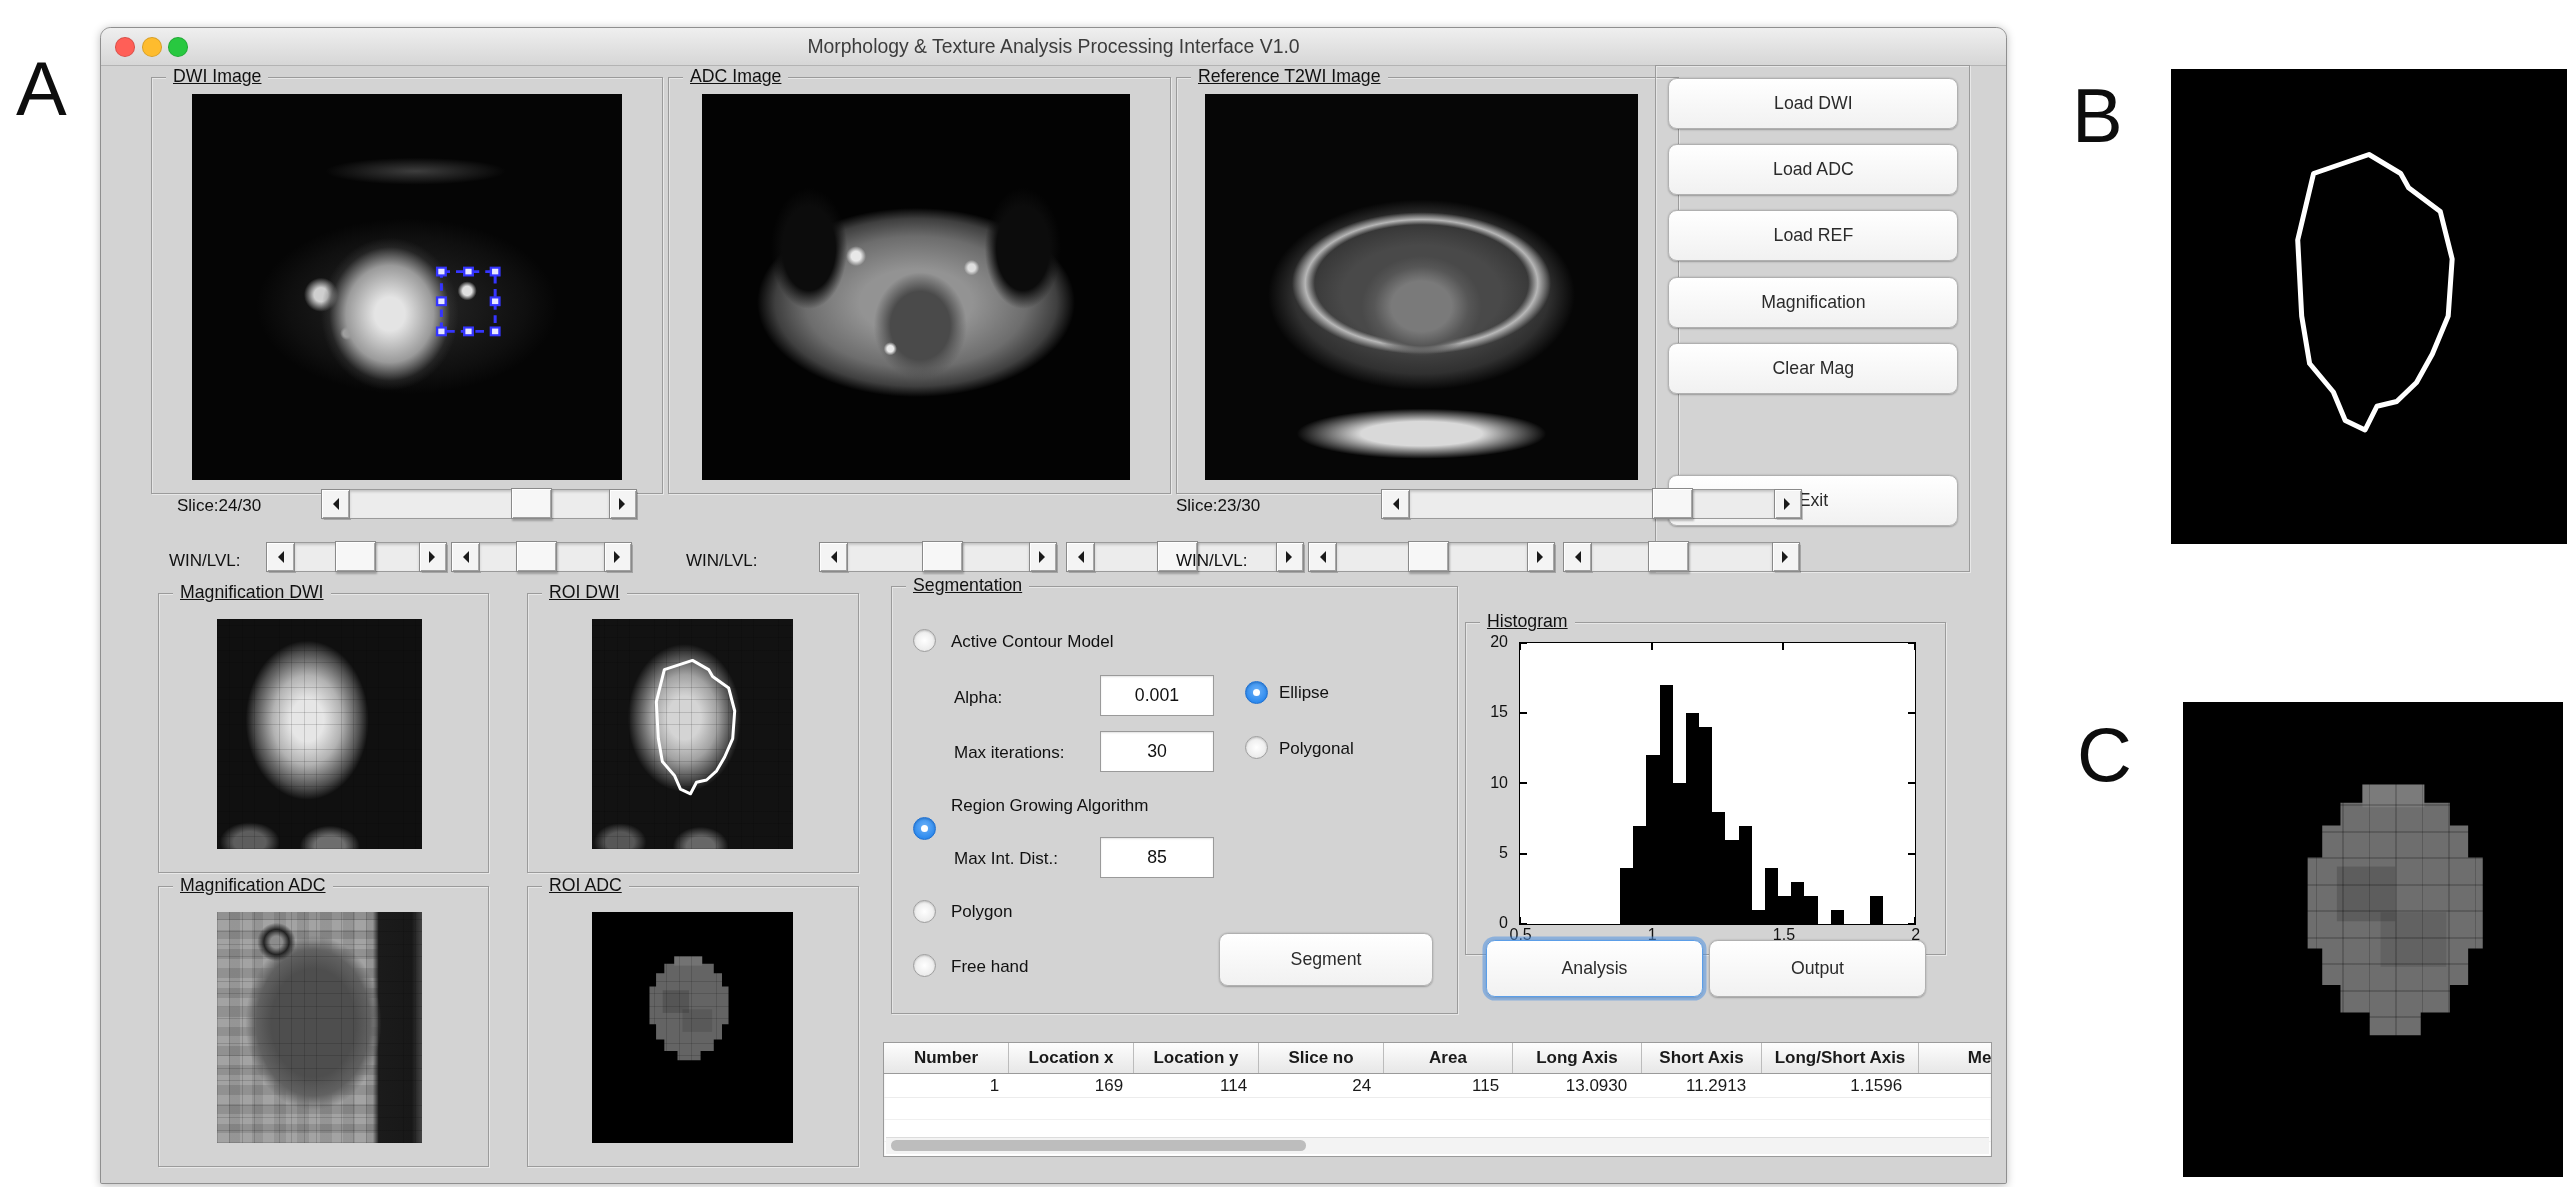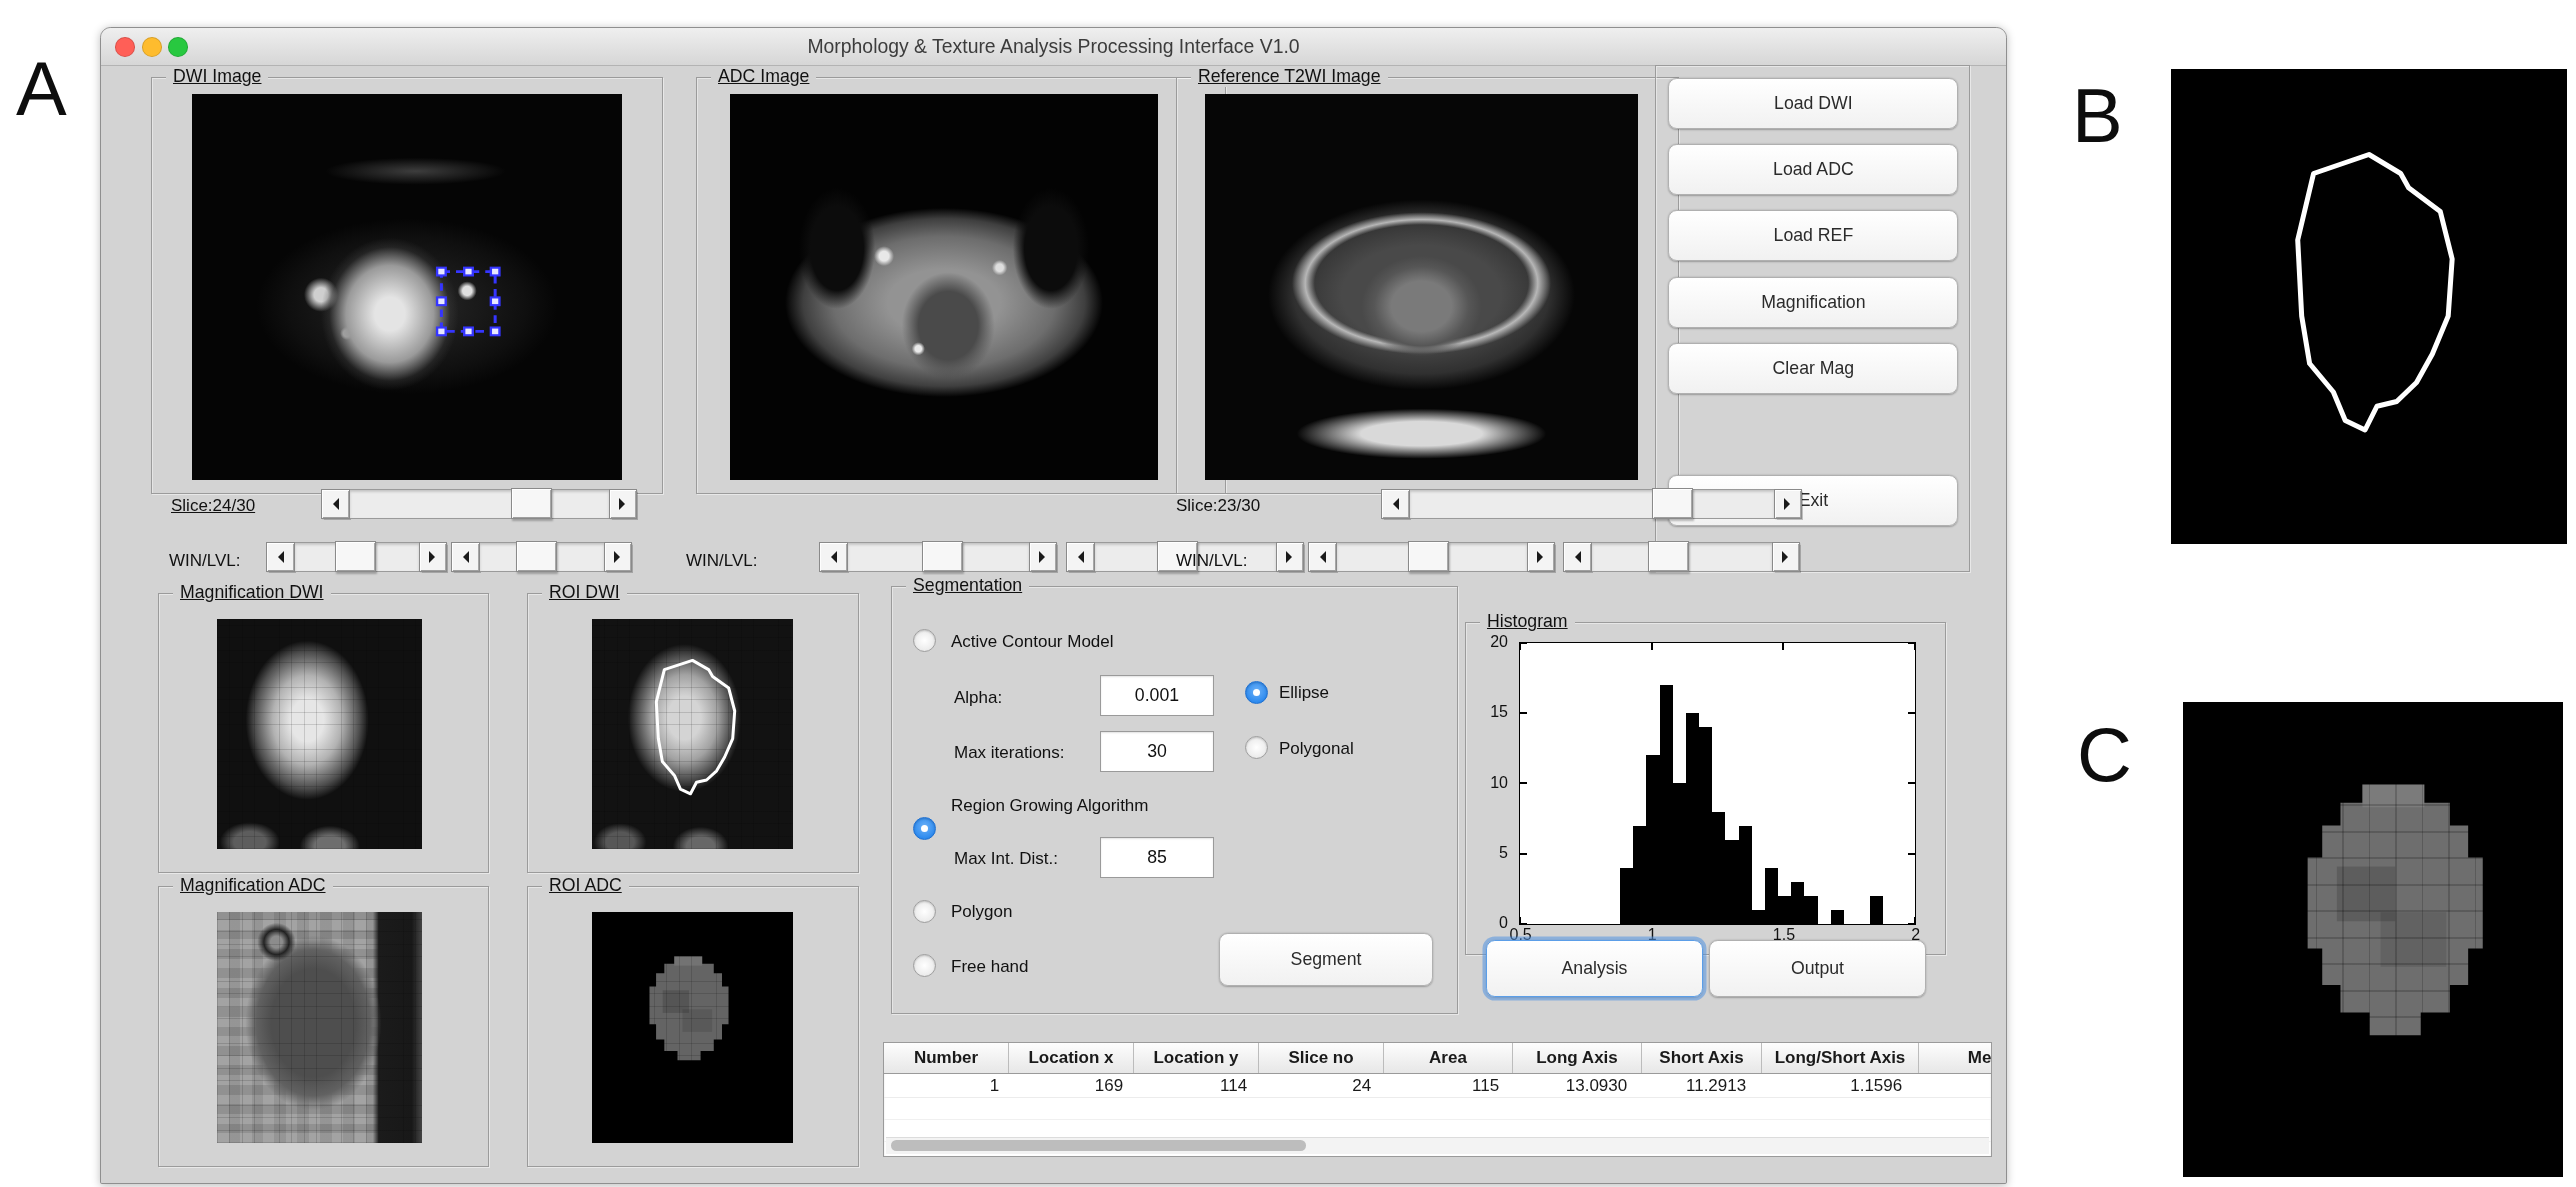--- a/index.html
+++ b/index.html
@@ -147,42 +147,42 @@
           <rect x="57" y="52.7" width="2" height="2"></rect>
             <rect x="69.5" y="52.7" width="2" height="2"></rect>
           <rect x="57" y="60.5" width="2" height="2"></rect>
             <rect x="63.3" y="60.5" width="2" height="2"></rect>
             <rect x="69.5" y="60.5" width="2" height="2"></rect>
         </g>
       </svg>
     </div>
   </div>
 
-  <div class="abs groupbox" style="left:595px;top:49px;width:501px;height:415px;padding-left:27px;">
+  <div class="abs groupbox" style="left:567px;top:49px;width:501px;height:415px;">
     <span class="gb-title">ADC Image</span>
     <div class="abs canvas adc-img" style="left:33px;top:16px;width:428px;height:386px;"></div>
   </div>
 
   <div class="abs groupbox" style="left:1075px;top:49px;width:501px;height:415px;">
     <span class="gb-title">Reference T2WI Image</span>
     <div class="abs canvas t2-img" style="left:28px;top:16px;width:433px;height:386px;"></div>
   </div>
 
   <div class="abs groupbox" style="left:1554px;top:37px;width:313px;height:505px;">
     <div id="side-buttons" class="abs" style="left:12.4px;top:12.4px;width:288px;height:480px;">
         <div class="btn abs" style="left: 0px; width: 288px; height: 49px; top: 0px;">Load DWI</div>
         <div class="btn abs" style="left: 0px; width: 288px; height: 49px; top: 132px;">Load REF</div>
         <div class="btn abs" style="left: 0px; width: 288px; height: 49px; top: 66px;">Load ADC</div>
         <div class="btn abs" style="left: 0px; width: 288px; height: 49px; top: 199px;">Magnification</div>
         <div class="btn abs" style="left: 0px; width: 288px; height: 49px; top: 265px;">Clear Mag</div>
         <div class="btn abs" style="left: 0px; width: 288px; height: 49px; top: 397px;">Exit</div>
       </div>
   </div>
 
-  <div class="abs ctl-label" style="left:70px;top:468px;text-decoration:underline;">Slice:24/30</div>
+  <div class="abs ctl-label" style="left:76px;top:468px;">Slice:24/30</div>
   <div class="abs hscroll" style="left:220px;top:461px;width:316px;">
       <div class="sb-arrow">
         <span class="tri-l"></span>
       </div>
       <div class="sb-track">
         <div class="sb-thumb" style="left:calc(70% - 19.4px);"></div>
       </div>
       <div class="sb-arrow">
         <span class="tri-r"></span>
       </div>

